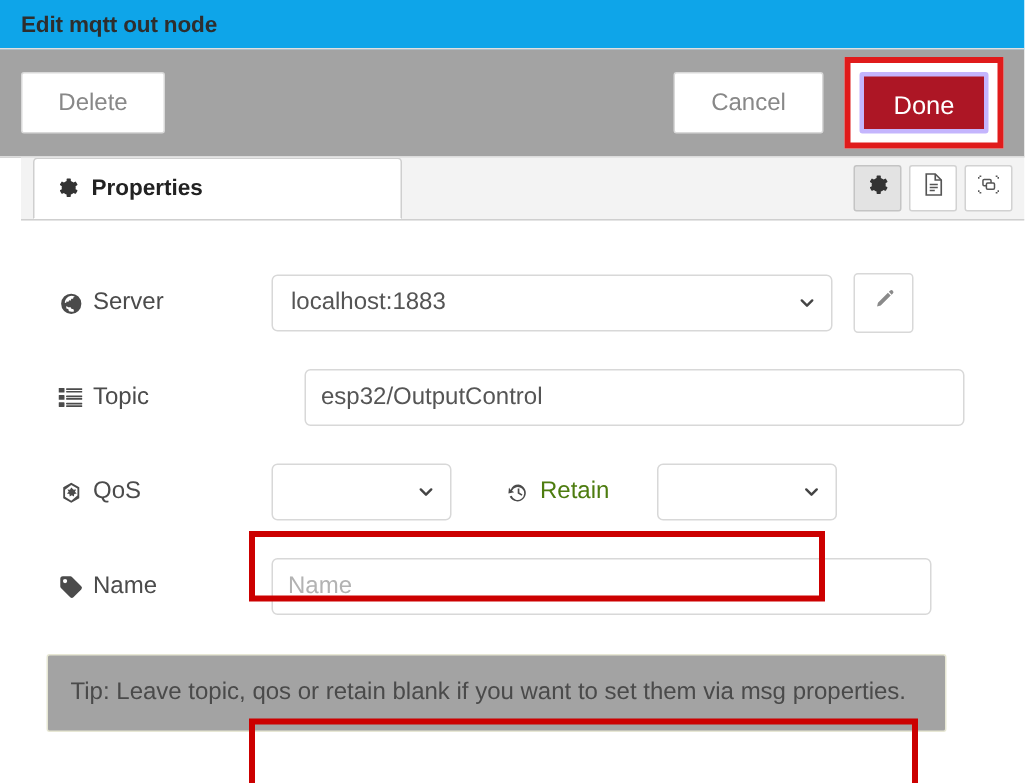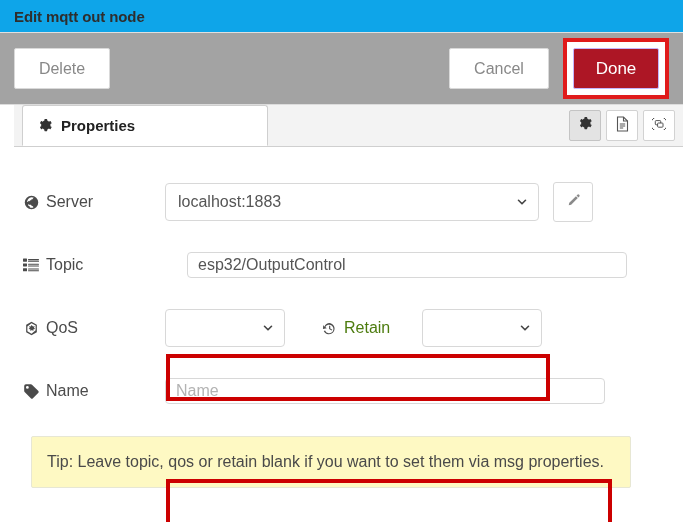--- a/index.html
+++ b/index.html
@@ -73,21 +73,21 @@
     position: relative;
     margin-left: 14px;
     padding: 6px;
     border: 4px solid #e01b1b;
     background: #ffffff;
     box-sizing: content-box;
     display: inline-block;
   }
   .btn-done {
     background: #ad1625;
-    border: 1px solid #c4b5fd;
+    border: 3px solid #c4b5fd;
     color: #ffffff;
     font-size: 17px;
     height: 41px;
     line-height: 39px;
     min-width: 86px;
     border-radius: 2px;
     padding: 0 12px;
     box-sizing: border-box;
     text-align: center;
     cursor: pointer;
@@ -151,21 +151,21 @@
   }
 
   
   .form {
     padding: 18px 0 0 0;
     position: relative;
   }
   .row {
     display: flex;
     align-items: center;
-    padding-left: 23px;
+    padding-left: 39px;
     position: relative;
     margin-bottom: 5px;
   }
   .row-server { margin-top: 8px; height: 58px; }
   .row-topic  { height: 58px; gap: 22px; }
   .row-qos    { height: 58px; }
   .row-name   { height: 58px; }
 
   .lbl {
     width: 142px;
@@ -186,21 +186,21 @@
     flex: 0 0 16px;
   }
 
   .ctl {
     font-family: "Liberation Sans", sans-serif;
     font-size: 16px;
     color: #555555;
     background: #ffffff;
     border: 1px solid #d8d8d8;
     border-radius: 4px;
-    height: 26px;
+    height: 38px;
     box-sizing: border-box;
     padding: 0 10px;
     outline: none;
   }
   .select {
     position: relative;
     display: inline-flex;
     align-items: center;
     background: #ffffff;
     border: 1px solid #d8d8d8;
@@ -256,21 +256,21 @@
     gap: 7px;
     font-size: 16px;
     color: #4d7c0f;
   }
   .retain-select { width: 120px; margin-left: 32px; }
   .name-input { width: 440px; }
   .name-input::placeholder { color: #b3b3b3; }
 
   .tip {
     margin: 16px 24px 0 31px;
-    background: #fef9c3;
+    background: #a3a3a3;
     border: 1px solid #e7e7d4;
     border-radius: 2px;
     padding: 13px 15px 14px 15px;
     font-size: 16px;
     line-height: 1.45;
     color: #4a4a4a;
     box-sizing: border-box;
     width: 600px;
   }
 </style>

